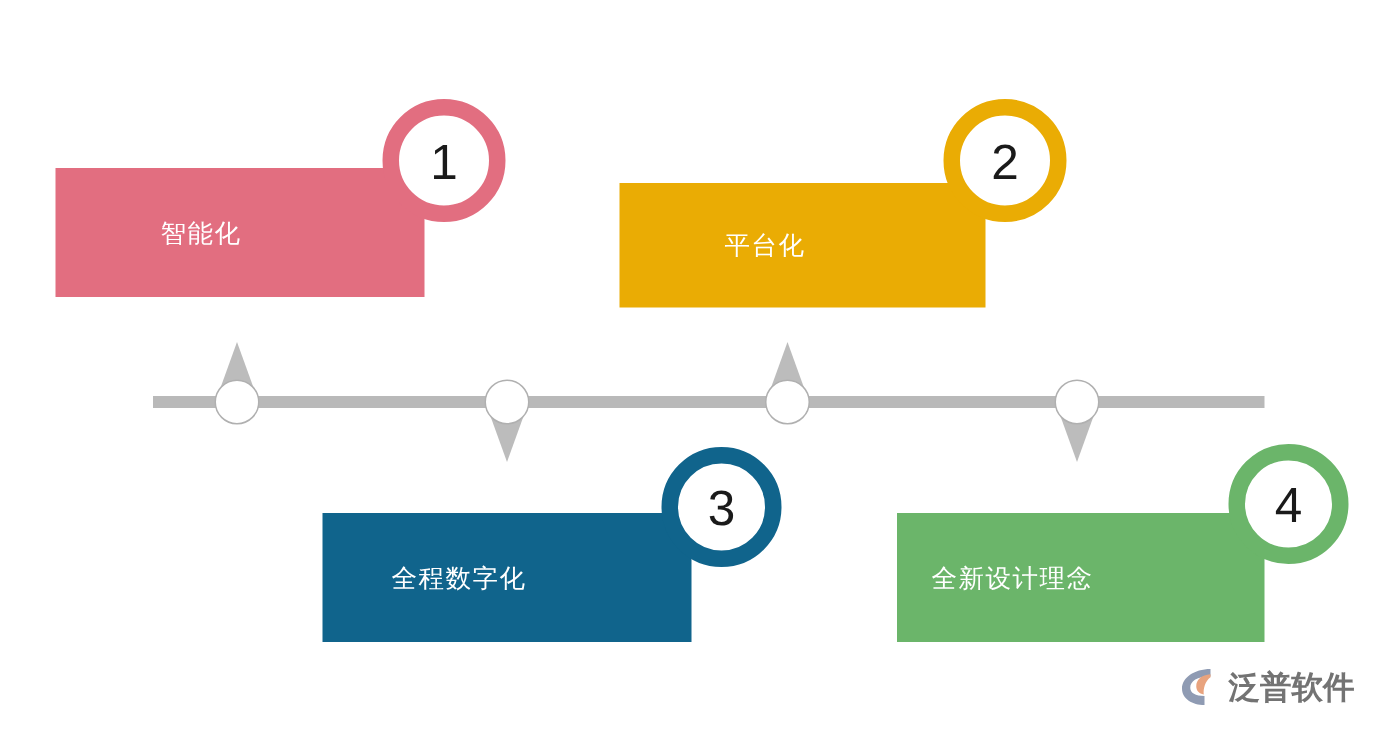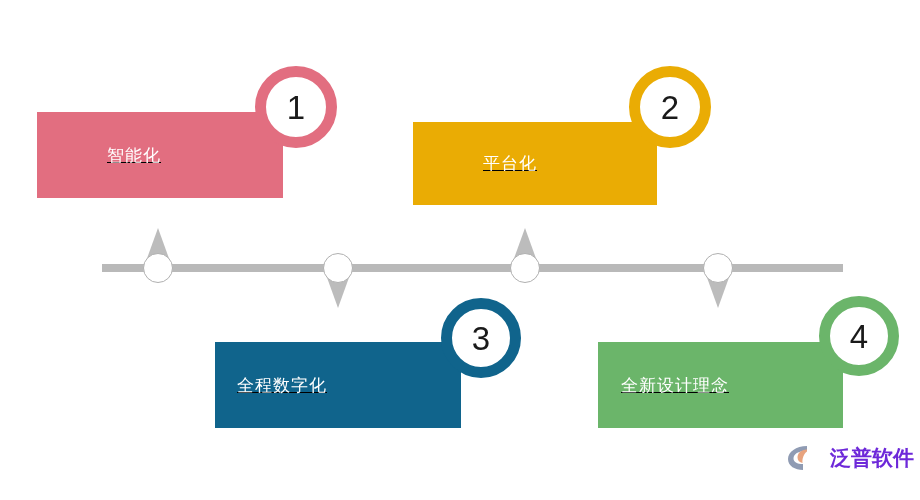--- a/index.html
+++ b/index.html
@@ -57,21 +57,20 @@
   
   .step-card {
     position: absolute;
   }
   .step-box {
     position: absolute;
     left: 0;
     top: 0;
     display: flex;
     align-items: center;
-    text-decoration: underline;
   }
   .step-label {
     color: #ffffff;
     font-size: 17px;
     letter-spacing: 1px;
     white-space: nowrap;
     padding-left: 70px;
   }
   .step-badge {
     position: absolute;
@@ -103,23 +102,23 @@
     height: 32px;
   }
   .wm-mark {
     width: 30px;
     height: 30px;
     position: relative;
     flex: 0 0 30px;
   }
   .wm-text {
     font-size: 21px;
-    color: #6d28d9;
+    color: #737373;
     letter-spacing: 0px;
-    margin-left: 14px;
+    margin-left: 3px;
     font-family: "DejaVu Sans", sans-serif;
     font-weight: bold;
   }
   .wm-url {
     font-size: 13px;
     color: #c98a8a;
     letter-spacing: 0.4px;
     margin-top: -1px;
     text-align: center;
     font-family: "DejaVu Serif", serif;
@@ -155,21 +154,21 @@
     <div class="step-box" style="left:413px; top:122px; width:244px; height:83px; background:#eaac04;">
       <span class="step-label">平台化</span>
     </div>
     <div class="step-badge" style="left:629px; top:66px; width:82px; height:82px; border:11px solid #eaac04;">
       <span class="step-badge-num">2</span>
     </div>
   </div>
 
   <div class="step-card">
     <div class="step-box" style="left:215px; top:342px; width:246px; height:86px; background:#10648c;">
-      <span class="step-label" style="padding-left:22px;">全程数字化</span>
+      <span class="step-label" style="padding-left:46px;">全程数字化</span>
     </div>
     <div class="step-badge" style="left:441px; top:298px; width:80px; height:80px; border:11px solid #10648c;">
       <span class="step-badge-num">3</span>
     </div>
   </div>
 
   <div class="step-card">
     <div class="step-box" style="left:598px; top:342px; width:245px; height:86px; background:#6bb56a;">
       <span class="step-label" style="padding-left:23px;">全新设计理念</span>
     </div>

